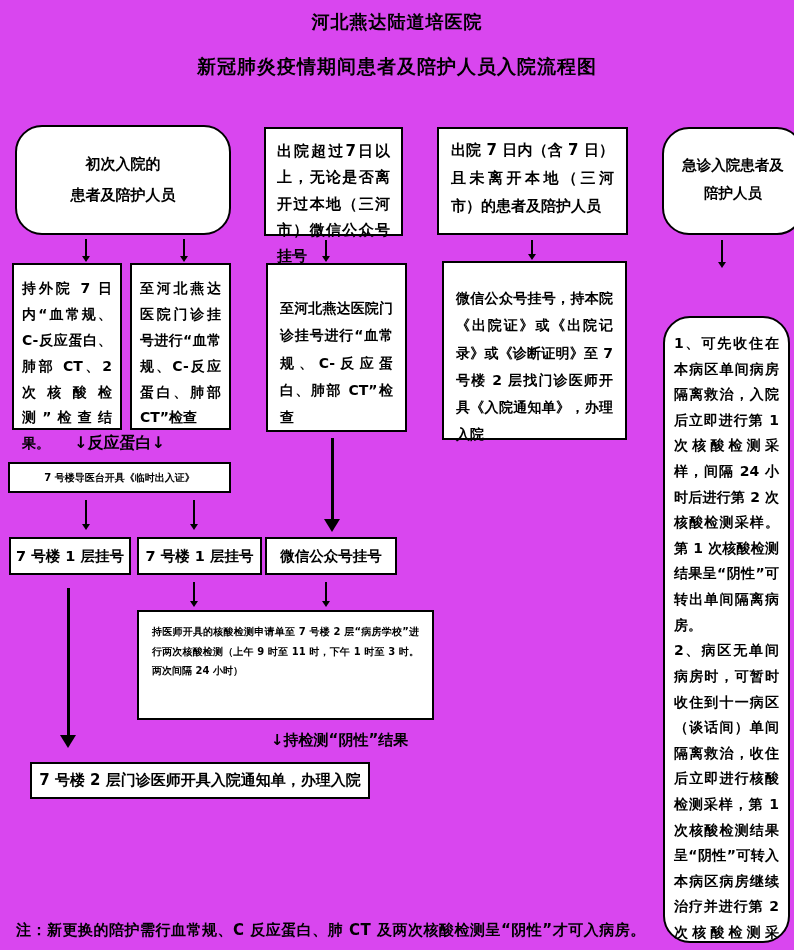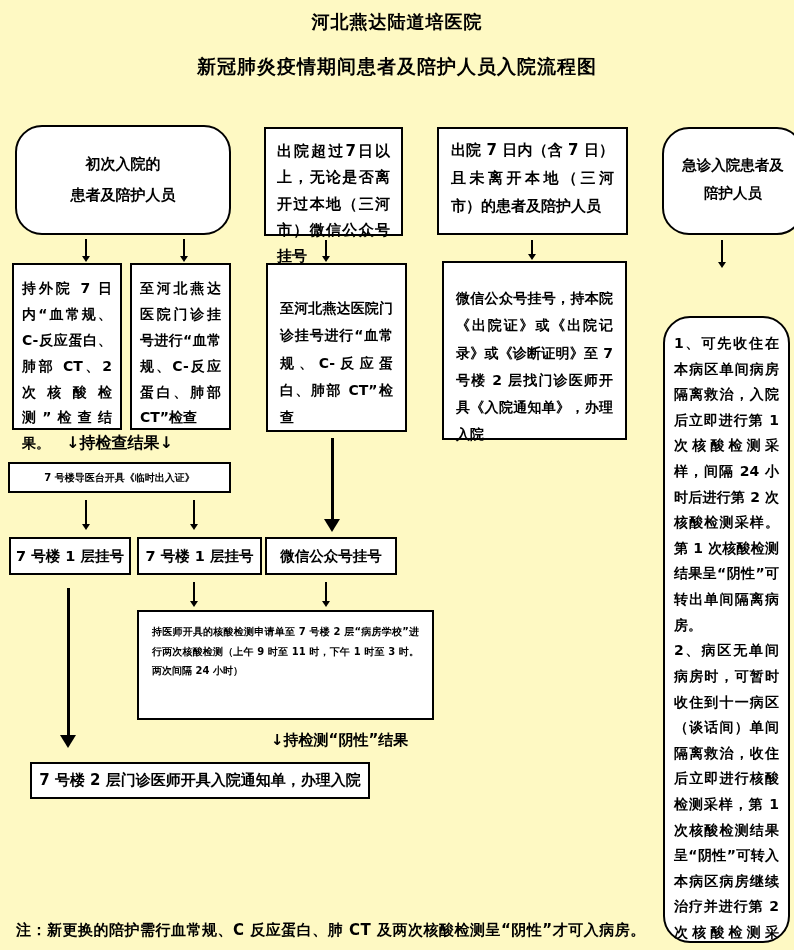--- a/index.html
+++ b/index.html
@@ -1,21 +1,21 @@
 <!DOCTYPE html>
 <html><head>
 <meta charset="utf-8">
 <style>
   * { margin: 0; padding: 0; box-sizing: border-box; }
   html, body { background: #ffffff; }
   .page {
     position: relative;
     width: 794px;
     height: 950px;
-    background: #fef9c3;
+    background: #d946ef;
     font-family: "DejaVu Sans", sans-serif;
     font-weight: bold;
     color: #000000;
     overflow: hidden;
   }
   .title {
     position: absolute;
     left: 0; width: 794px;
     text-align: center;
     letter-spacing: 1px;
@@ -130,21 +130,21 @@
       <i class="head"></i>
     </div>
 
   <div class="box box-a1 just">持外院 7 日内“血常规、C-反应蛋白、肺部 CT、2 次核酸检测”检查结果。</div>
   <div class="box box-a2 just">至河北燕达医院门诊挂号进行“血常规、C-反应蛋白、肺部 CT”检查</div>
   <div class="box box-b1 just">至河北燕达医院门诊挂号进行“血常规、C-反应蛋白、肺部 CT”检查</div>
   <div class="box box-c1 just">微信公众号挂号，持本院《出院证》或《出院记录》或《诊断证明》至 7 号楼 2 层找门诊医师开具《入院通知单》，办理入院</div>
   <div class="box box-d1 just pre">1、可先收住在本病区单间病房隔离救治，入院后立即进行第 1 次核酸检测采样，间隔 24 小时后进行第 2 次核酸检测采样。第 1 次核酸检测结果呈“阴性”可转出单间隔离病房。
 2、病区无单间病房时，可暂时收住到十一病区（谈话间）单间隔离救治，收住后立即进行核酸检测采样，第 1 次核酸检测结果呈“阴性”可转入本病区病房继续治疗并进行第 2 次核酸检测采样。</div>
 
-  <div class="label label-check">↓持检查结果↓</div>
+  <div class="label label-check">↓反应蛋白↓</div>
 
   <div class="box box-e center-flex">7 号楼导医台开具《临时出入证》</div>
 
   <div class="arrow" style="left:78px; top:500px; height:30px;">
       <i class="shaft"></i>
       <i class="head"></i>
     </div>
   <div class="arrow" style="left:186px; top:500px; height:30px;">
       <i class="shaft"></i>
       <i class="head"></i>

